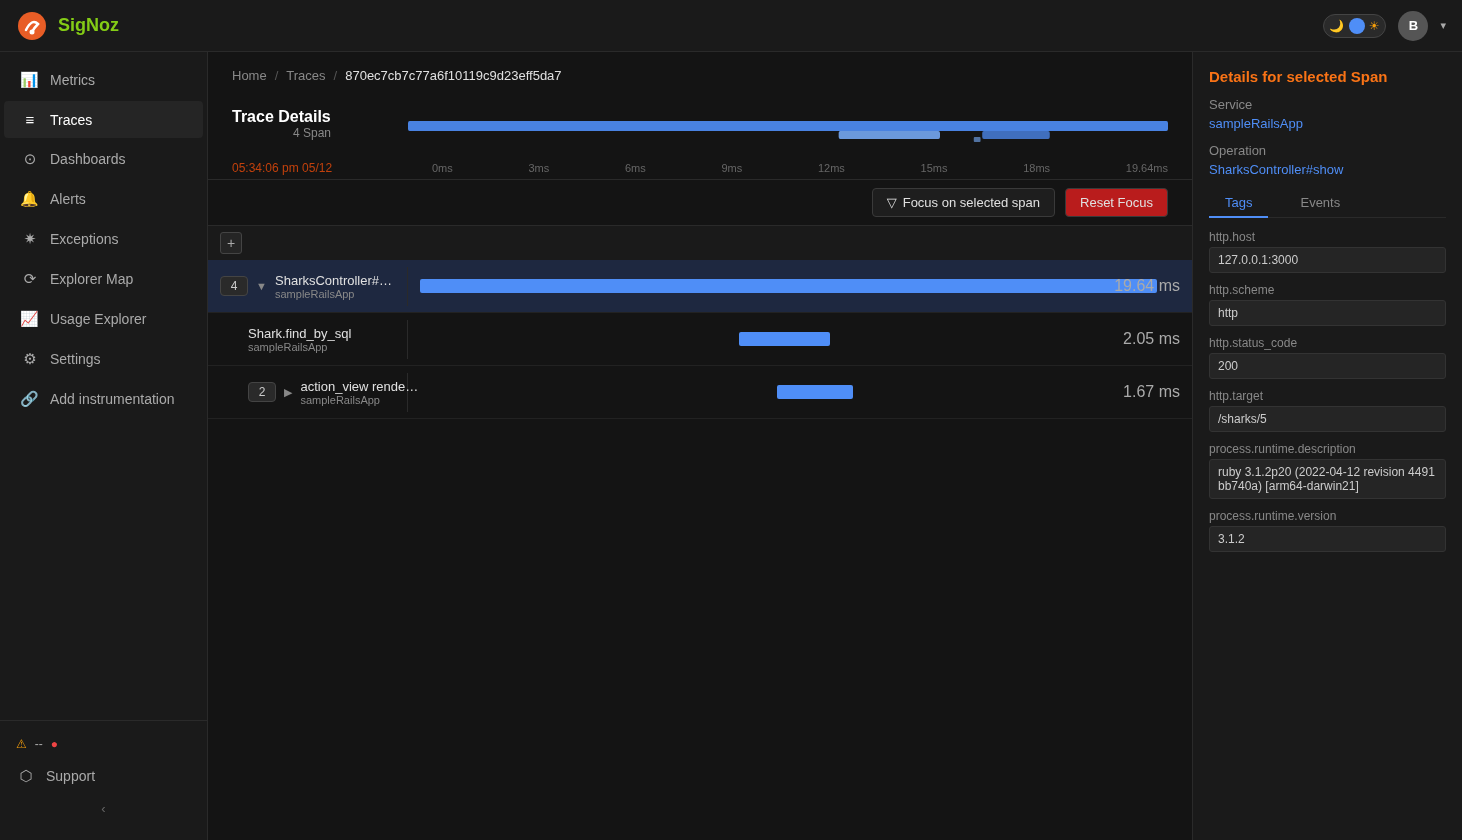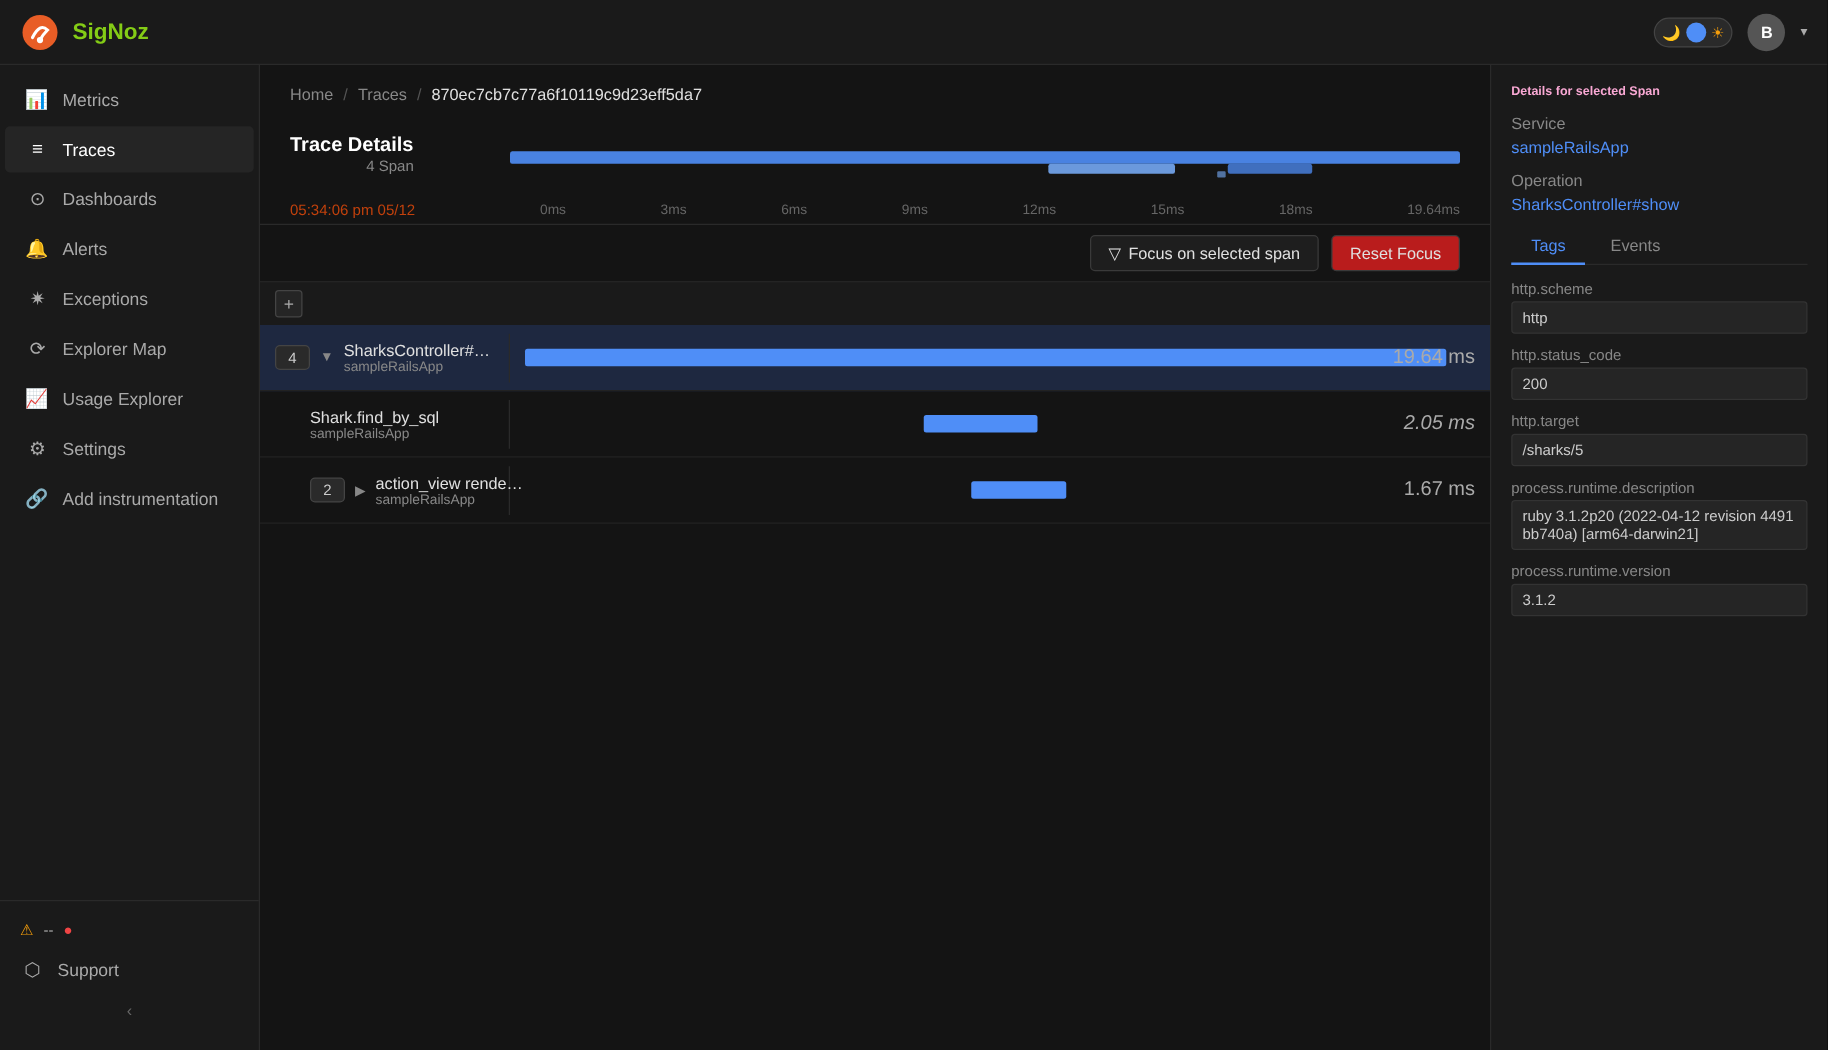--- a/index.html
+++ b/index.html
@@ -346,39 +346,39 @@
     
     .right-panel {
       width: 270px;
       background: #1a1a1a;
       border-left: 1px solid #2a2a2a;
       overflow-y: auto;
       flex-shrink: 0;
       padding: 16px;
     }
     .panel-title {
-      font-size: 10px;
+      font-size: 15px;
       font-weight: 600;
-      color: #f9a8d4;
+      color: #f97316;
       margin-bottom: 12px;
     }
     .panel-section-label {
       font-size: 13px;
       color: #888;
       margin-top: 12px;
       margin-bottom: 4px;
     }
     .panel-value {
       font-size: 13px;
       color: #4f8ef7;
       font-weight: 500;
     }
     .panel-tabs {
       display: flex;
-      gap: 4px;
+      gap: 16px;
       margin: 12px 0;
       border-bottom: 1px solid #2a2a2a;
     }
     .panel-tab {
       padding: 6px 16px;
       cursor: pointer;
       font-size: 13px;
       color: #888;
       border-bottom: 2px solid transparent;
       margin-bottom: -1px;
@@ -575,21 +575,21 @@
         <div class="span-row">
           <div class="span-left" style="padding-left:40px;">
             <div class="span-name-block">
               <div class="span-name">Shark.find_by_sql</div>
               <div class="span-service">sampleRailsApp</div>
             </div>
           </div>
           <div class="span-right">
             <div class="span-bar-container">
               <div class="span-bar blue" style="left:42%; width:12%;"></div>
-              <span class="span-duration" style="right:0;font-style:italic;">2.05 ms</span>
+              <span class="span-duration" style="right:0;">2.05 ms</span>
             </div>
           </div>
         </div>
 
         <div class="span-row">
           <div class="span-left" style="padding-left:40px;">
             <span class="span-count-badge">2</span>
             <span class="span-toggle">▶</span>
             <div class="span-name-block">
               <div class="span-name">action_view render_templ...</div>
@@ -617,20 +617,24 @@
     <div class="panel-section-label">Operation</div>
     <div class="panel-value">SharksController#show</div>
 
     <div class="panel-tabs">
       <div class="panel-tab active">Tags</div>
       <div class="panel-tab">Events</div>
     </div>
 
     <div>
       <div class="tag-row">
+        <div class="tag-key">http.host</div>
+        <div class="tag-value-box">127.0.0.1:3000</div>
+      </div>
+      <div class="tag-row">
         <div class="tag-key">http.scheme</div>
         <div class="tag-value-box">http</div>
       </div>
       <div class="tag-row">
         <div class="tag-key">http.status_code</div>
         <div class="tag-value-box">200</div>
       </div>
       <div class="tag-row">
         <div class="tag-key">http.target</div>
         <div class="tag-value-box">/sharks/5</div>

